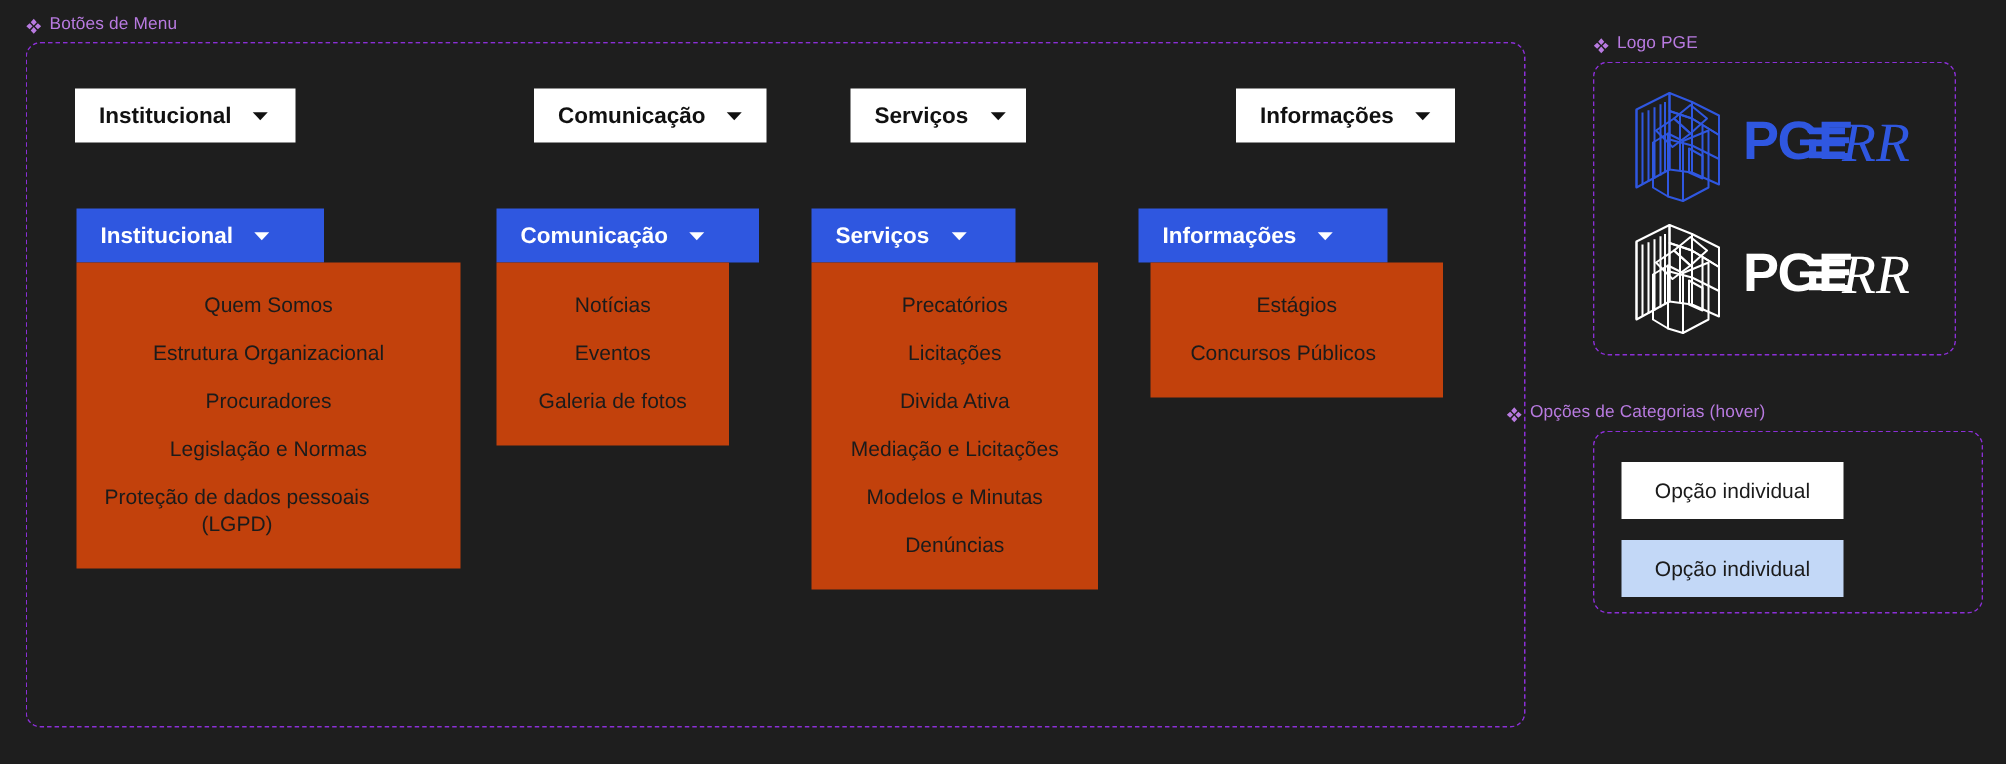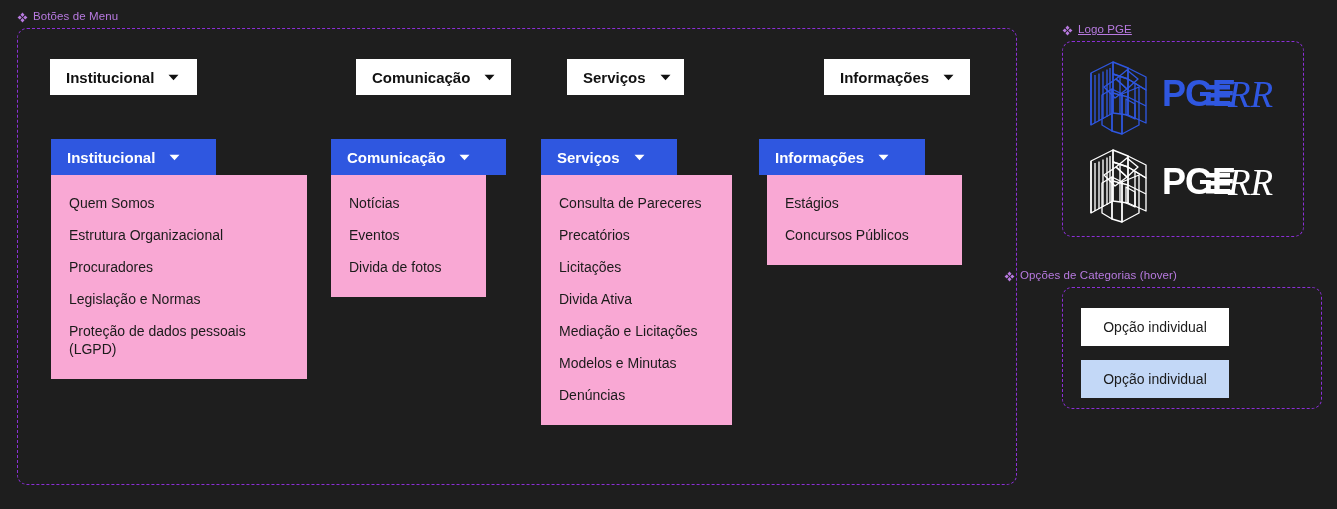--- a/index.html
+++ b/index.html
@@ -69,22 +69,23 @@
     height: 36px;
     display: flex;
     align-items: center;
     gap: 14px;
     padding: 0 16px;
     font-size: 15px;
     font-weight: bold;
     white-space: nowrap;
   }
   .dropdown-panel {
-    background: #f9a8d4;
+    background: #c2410c;
     padding: 12px 0 14px 0;
+    text-align: center;
   }
   .dropdown-item {
     color: #1b1b1b;
     font-size: 14px;
     line-height: 18px;
     padding: 7px 18px;
     white-space: normal;
   }
 
   .caret {
@@ -190,35 +191,34 @@
       <span>Comunicação</span>
       <span class="caret">
         <svg viewBox="0 0 11 7" width="11" height="7" aria-hidden="true">
             <path d="M0.5 0.8 L5.5 6.2 L10.5 0.8 Z" fill="#fff"></path>
           </svg>
       </span>
     </div>
     <div class="dropdown-panel" style="width:155px;">
       <div class="dropdown-item">Notícias</div>
       <div class="dropdown-item">Eventos</div>
-      <div class="dropdown-item">Divida de fotos</div>
+      <div class="dropdown-item">Galeria de fotos</div>
     </div>
   </div>
 
   <div class="dropdown" style="left:541px; top:139px; width:191px;">
     <div class="dropdown-head" style="width:136px;">
       <span>Serviços</span>
       <span class="caret">
         <svg viewBox="0 0 11 7" width="11" height="7" aria-hidden="true">
             <path d="M0.5 0.8 L5.5 6.2 L10.5 0.8 Z" fill="#fff"></path>
           </svg>
       </span>
     </div>
     <div class="dropdown-panel" style="width:191px;">
-      <div class="dropdown-item">Consulta de Pareceres</div>
       <div class="dropdown-item">Precatórios</div>
       <div class="dropdown-item">Licitações</div>
       <div class="dropdown-item">Divida Ativa</div>
       <div class="dropdown-item">Mediação e Licitações</div>
       <div class="dropdown-item">Modelos e Minutas</div>
       <div class="dropdown-item">Denúncias</div>
     </div>
   </div>
 
   <div class="dropdown" style="left:759px; top:139px; width:173px;">
@@ -229,21 +229,21 @@
             <path d="M0.5 0.8 L5.5 6.2 L10.5 0.8 Z" fill="#fff"></path>
           </svg>
       </span>
     </div>
     <div class="dropdown-panel" style="width:195px; margin-left:8px;">
       <div class="dropdown-item">Estágios</div>
       <div class="dropdown-item" style="padding-right:36px;">Concursos Públicos</div>
     </div>
   </div>
 
-  <div class="frame-label" style="left:1062px; top:22px;text-decoration:underline;">
+  <div class="frame-label" style="left:1062px; top:22px;">
     <span class="diamond-icon">
       <svg viewBox="0 0 12 12" width="11" height="11" aria-hidden="true">
         <path d="M6 0.6 L8.2 3 L6 5.4 L3.8 3 Z M9 3.8 L11.4 6 L9 8.2 L6.8 6 Z M3 3.8 L5.2 6 L3 8.2 L0.6 6 Z M6 6.6 L8.2 9 L6 11.4 L3.8 9 Z" fill="#b87ae0"></path>
       </svg>
     </span>
     <span>Logo PGE</span>
   </div>
   <div class="frame-box" style="left:1062px; top:41px; width:242px; height:196px;"></div>
 
   <div class="logo-row" style="left:1082px; top:57px;">

